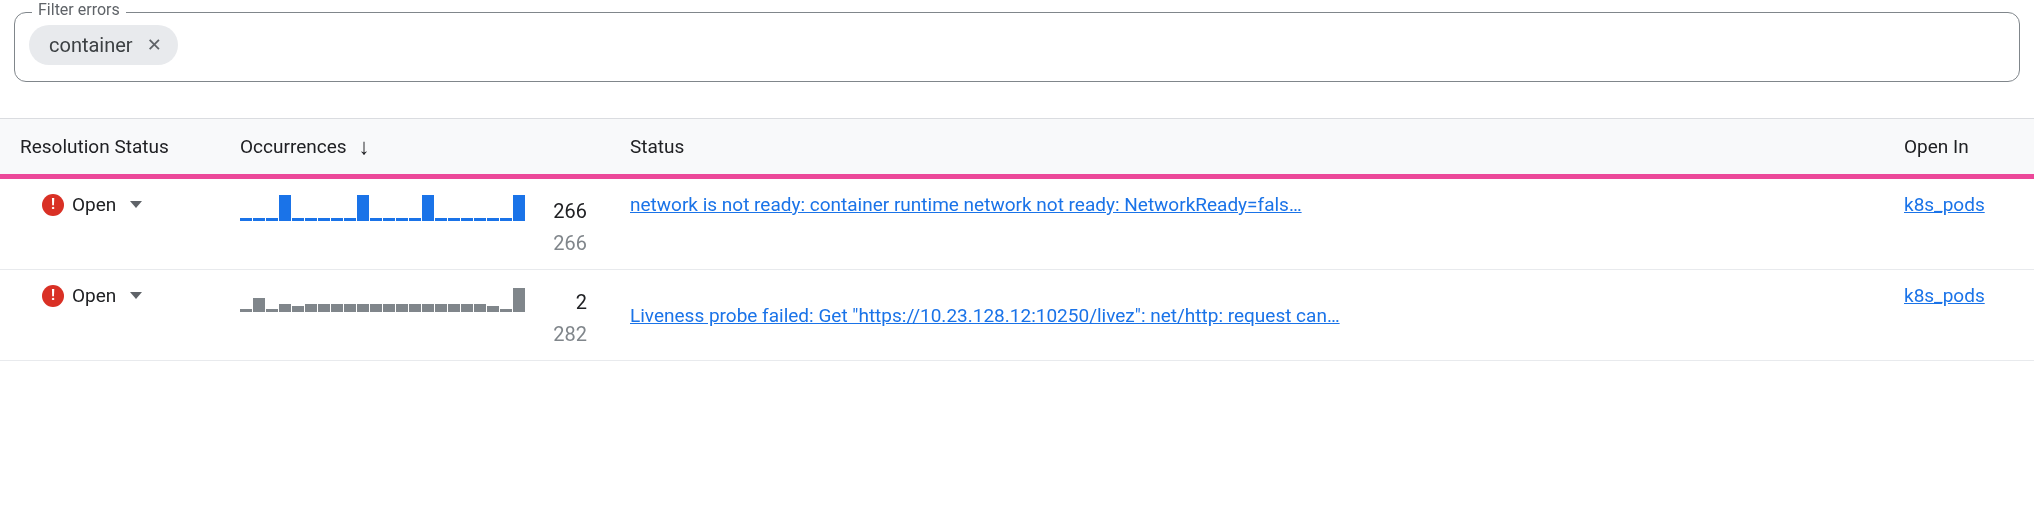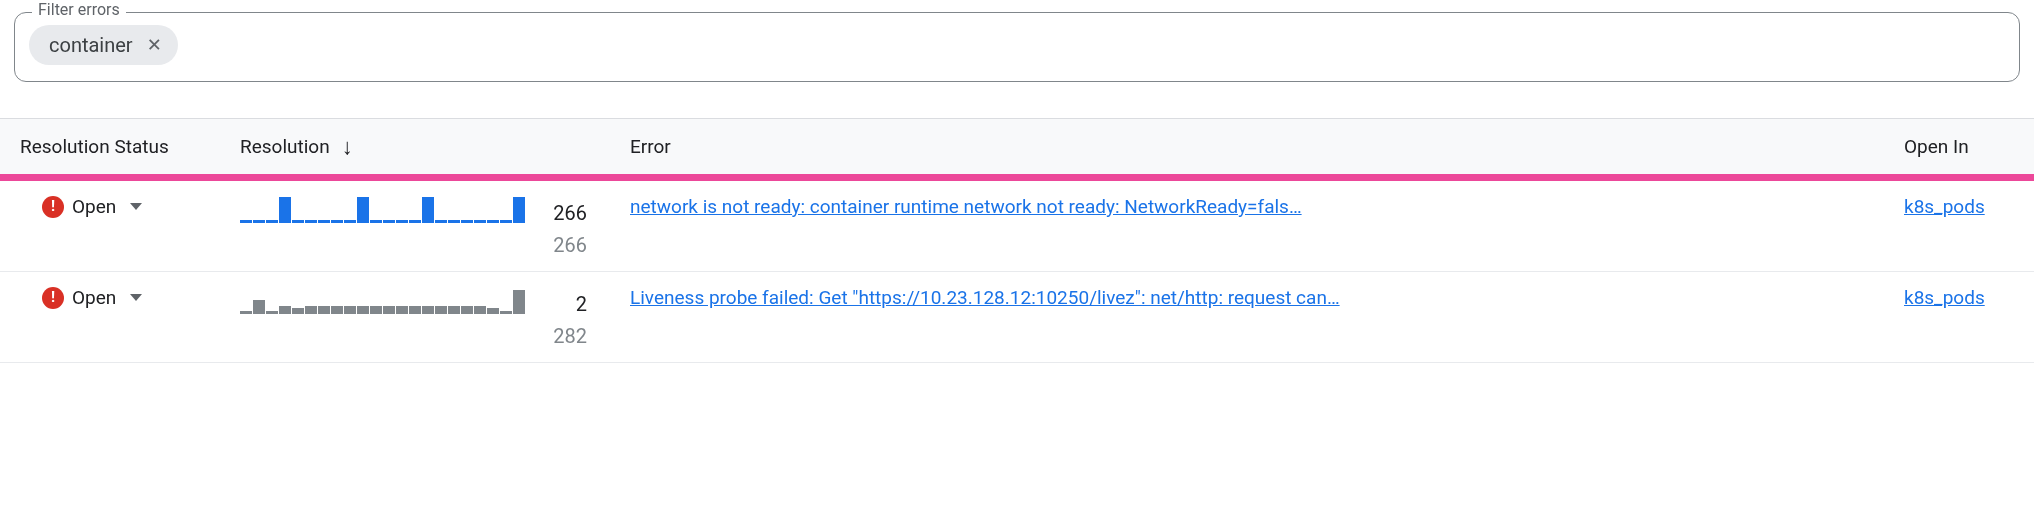--- a/index.html
+++ b/index.html
@@ -54,21 +54,21 @@
   }
 
   
   table.errors {
     width: 100%;
     border-collapse: collapse;
   }
   table.errors thead tr {
     background: #f8f9fa;
     border-top: 1px solid #dadce0;
-    border-bottom: 7px solid #ec4899;
+    border-bottom: 5px solid #ec4899;
   }
   table.errors th {
     text-align: left;
     font-weight: 400;
     font-size: 19px;
     color: #202124;
     padding: 16px 20px;
     white-space: nowrap;
   }
   .arrow-down {
@@ -181,25 +181,25 @@
     <col class="col-status">
       <col class="col-occ">
       <col class="col-error">
       <col class="col-seen">
   </colgroup>
   <thead>
     <tr>
       <th>Resolution Status</th>
       <th>
         <span style="display:inline-flex;align-items:center;gap:12px;">
-          <span>Resolution</span>
+          <span>Occurrences</span>
           <span class="arrow-down">↓</span>
         </span>
       </th>
-      <th>Error</th>
+      <th>Status</th>
       <th>Open In</th>
     </tr>
   </thead>
   <tbody id="rows-body">
   <tr>
         <td>
           <div class="status-cell">
             <span class="excl">!</span>
             <span>Open</span>
             <span class="caret"></span>
@@ -263,17 +263,17 @@
                 <span class="bar" style="height:8px"></span>
                 <span class="bar" style="height:8px"></span>
                 <span class="bar" style="height:8px"></span>
                 <span class="bar" style="height:8px"></span>
                 <span class="bar" style="height:6px"></span>
                 <span class="bar" style="height:3px"></span>
                 <span class="bar" style="height:24px"></span>
               </span>
               <span class="occ-num">2</span>
             </div><div class="occ-sub" style="width: fit-content; margin-left: auto;">282</div></div></td>
-        <td class="error-link-cell"><a href="#" class="link" style="max-width: 790px;">Liveness probe failed: Get "https://10.23.128.12:10250/livez": net/http: request can…</a></td>
+        <td class="error-link-cell"><a href="#" class="link" style="max-width: 790px; margin-top: 20px;">Liveness probe failed: Get "https://10.23.128.12:10250/livez": net/http: request can…</a></td>
         <td><a href="#" class="link">k8s_pods</a></td>
       </tr>
     </tbody>
 </table>
 
 </body></html>

